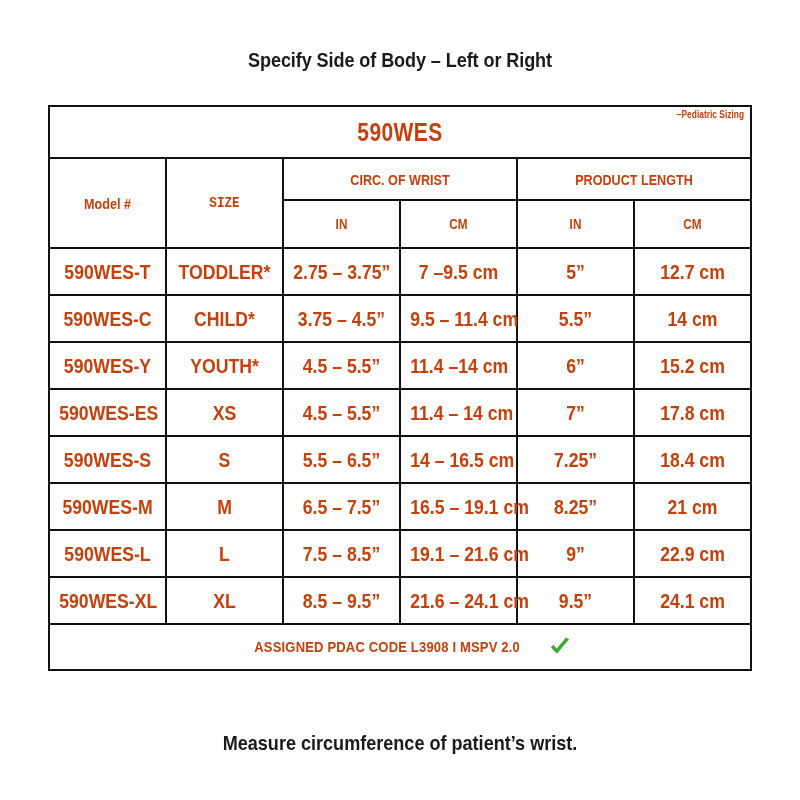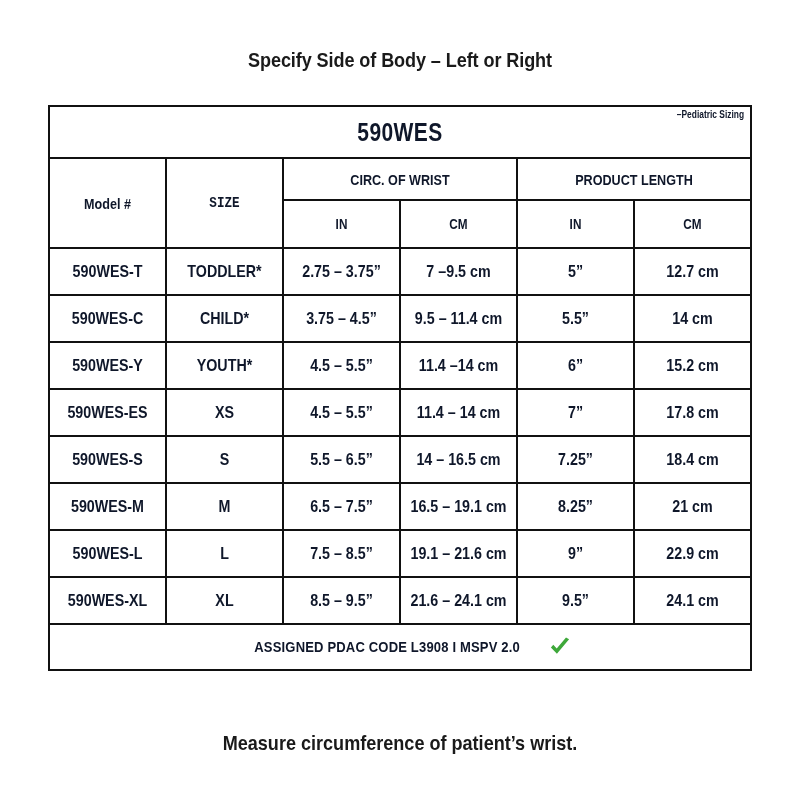--- a/index.html
+++ b/index.html
@@ -47,21 +47,21 @@
     width: 704px;
     border-collapse: collapse;
     table-layout: fixed;
   }
   table.size-table td,
   table.size-table th {
     border: 2px solid #111111;
     text-align: center;
     vertical-align: middle;
     font-weight: bold;
-    color: #0f172a;
+    color: #c2410c;
     padding: 0;
   }
   .cell-txt {
     display: block;
     transform: scaleX(0.84);
     transform-origin: center center;
     white-space: nowrap;
   }
 
   
@@ -95,21 +95,21 @@
   }
   .hdr-tall {
     height: 86px;
     font-size: 15px;
     border-radius: 17px;
   }
 
   
   tbody tr td {
     height: 45px;
-    font-size: 17px;
+    font-size: 21px;
   }
 
   
   .pdac-cell {
     height: 44px;
     font-size: 15.5px;
   }
   .pdac-inner {
     display: inline-flex;
     align-items: center;

